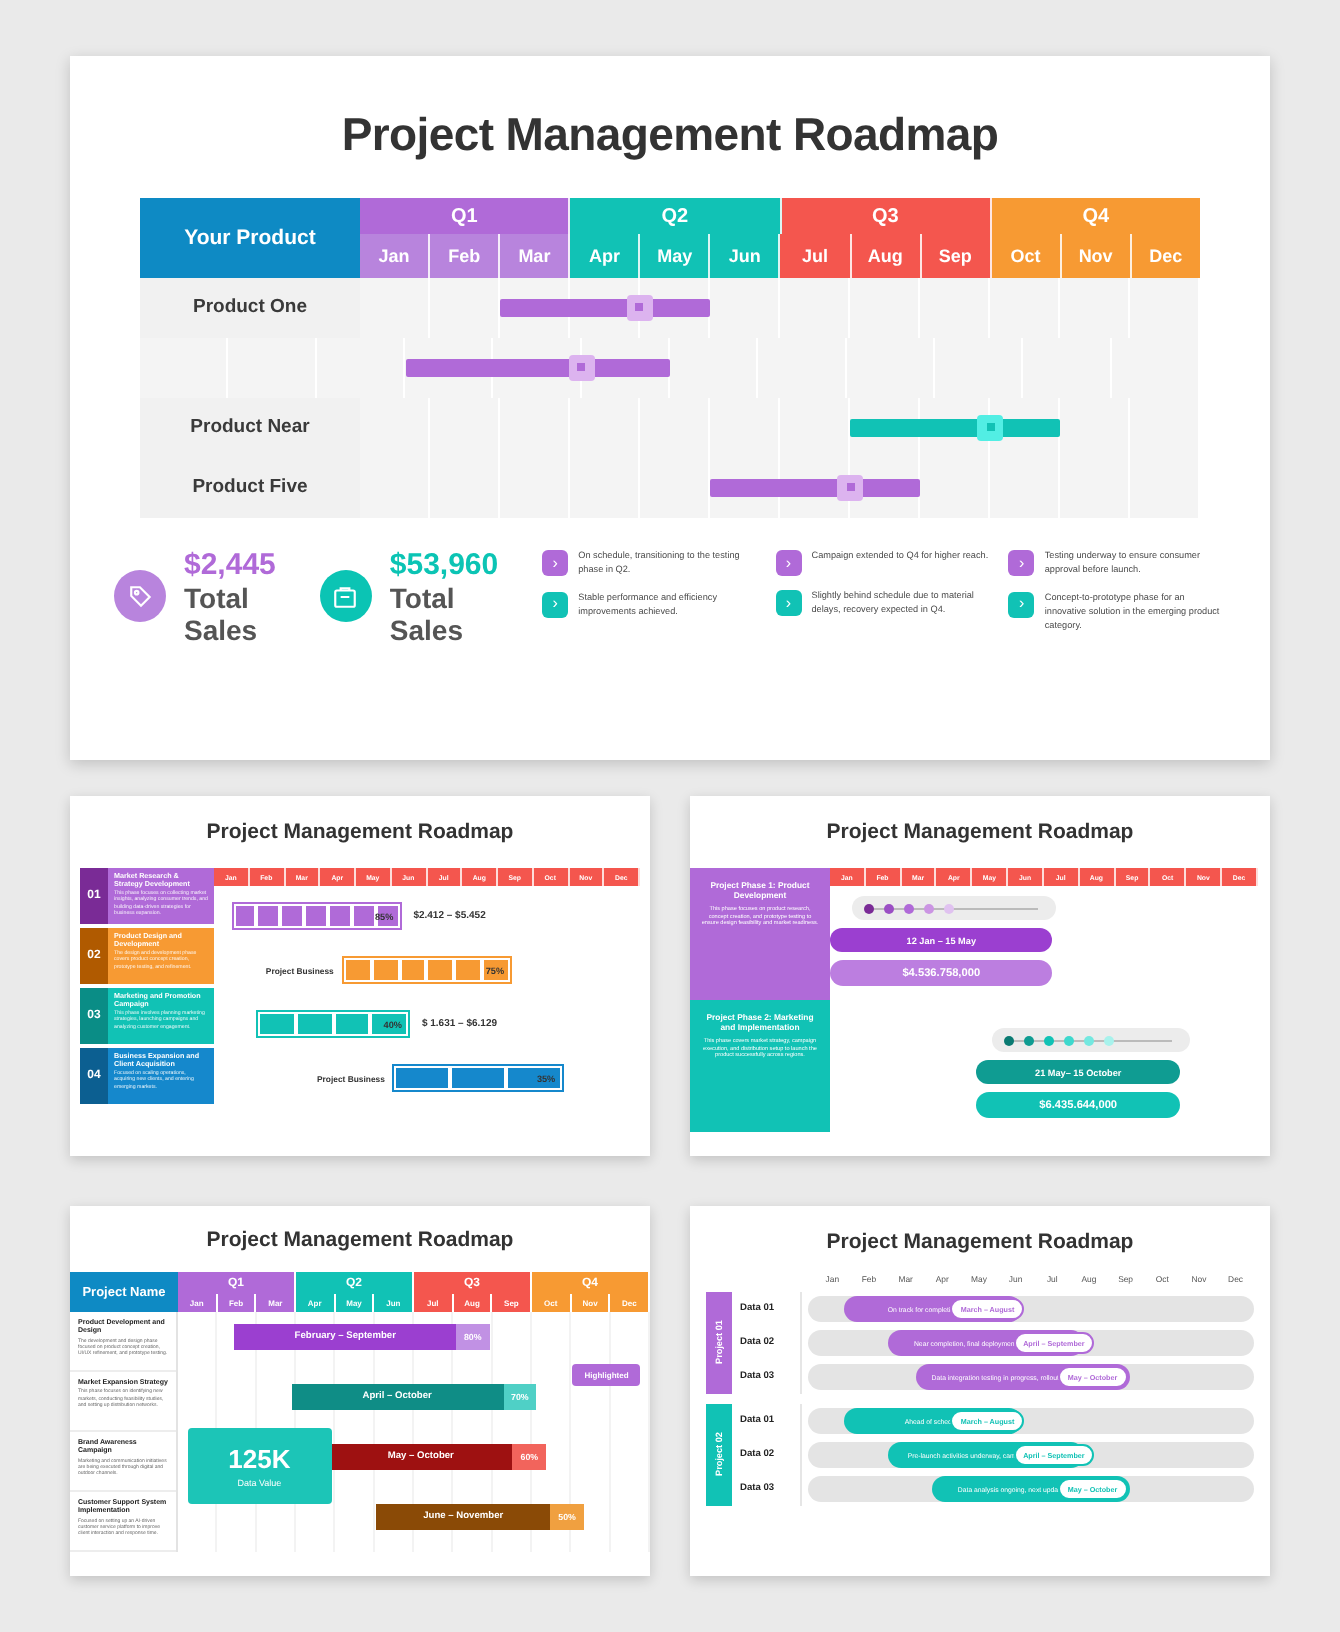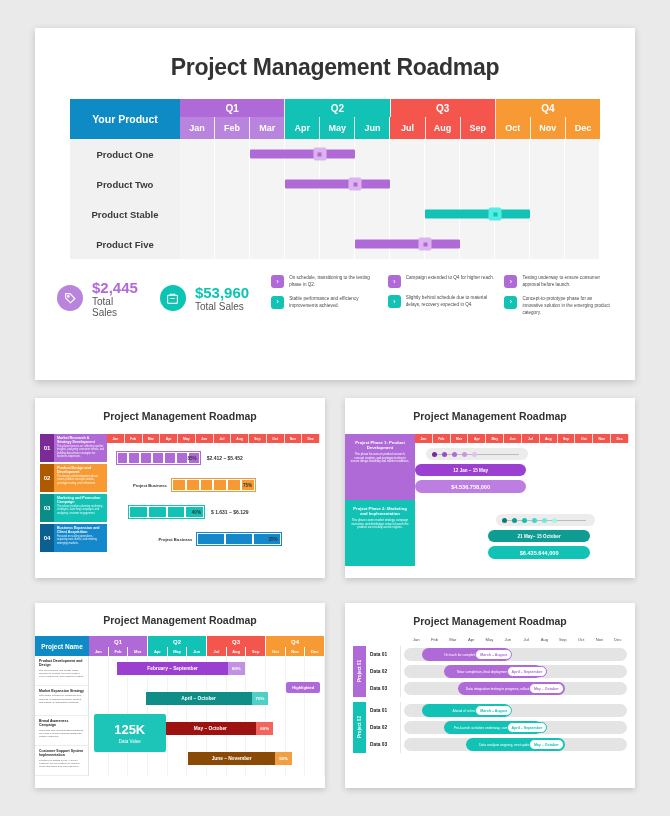--- a/index.html
+++ b/index.html
@@ -45,21 +45,21 @@
   .m-row { display: flex; height: 22px; }
   .m-cell {
     flex: 1 1 0; color: #fff; font-weight: bold; font-size: 9px;
     display: flex; align-items: center; justify-content: center;
     border-right: 1px solid rgba(255,255,255,0.85);
   }
   .m-cell:last-child { border-right: none; }
 
   
   .body-row {
-    display: flex; height: 30px; align-items: flex-start;
+    display: flex; height: 30px; align-items: center;
     border-bottom: 1px solid #fff;
   }
   .rlabel {
     width: 110px; flex: 0 0 110px; background: #f1f1f1;
     height: 30px; display: flex; align-items: center; justify-content: center;
     font-size: 9.5px; color: #3a3a3a; font-weight: bold;
   }
   .track {
     flex: 1 1 0; height: 30px; position: relative;
     background:
@@ -86,21 +86,21 @@
     margin: 14px 22px 0 22px;
   }
   .stat { display: flex; align-items: center; margin-right: 22px; }
   .stat-ic {
     width: 26px; height: 26px; border-radius: 50%;
     display: flex; align-items: center; justify-content: center;
     margin-right: 9px; flex: 0 0 26px;
   }
   .stat-ic svg { width: 13px; height: 13px; }
   .stat-val { font-size: 15px; font-weight: bold; line-height: 1.15; }
-  .stat-cap { font-size: 10px; color: #555; }
+  .stat-cap { font-size: 14px; color: #555; font-weight: bold; }
 
   .notes { display: flex; flex: 1 1 auto; gap: 8px; padding-top: 2px; }
   .ncol { flex: 1 1 0; }
   .nitem { display: flex; margin-bottom: 7px; }
   .nchev {
     width: 13px; height: 13px; border-radius: 3px; flex: 0 0 13px;
     margin-right: 5px; display: flex; align-items: center;
     justify-content: center; color: #fff; font-size: 8px; line-height: 1;
   }
   .ntext { font-size: 4.6px; color: #4a4a4a; line-height: 1.5; }
@@ -292,30 +292,29 @@
           <div class="body-row">
             <div class="rlabel">Product One</div>
             <div class="track">
               <div class="bar" style="left:16.666666666666664%;width:25%;background:#b06ad8"></div>
               <div class="marker" style="left:33.33333333333333%;background:#dcb3ef">
                 <i style="background:#b06ad8"></i>
               </div>
             </div>
           </div>
           <div class="body-row">
-            <div class="rlabel">Product Two</div>
             <div class="track">
               <div class="bar" style="left:25%;width:25%;background:#b06ad8"></div>
               <div class="marker" style="left:41.66666666666667%;background:#dcb3ef">
                 <i style="background:#b06ad8"></i>
               </div>
             </div>
           </div>
           <div class="body-row">
-            <div class="rlabel">Product Stable</div>
+            <div class="rlabel">Product Near</div>
             <div class="track">
               <div class="bar" style="left:58.333333333333336%;width:25%;background:#11c2b5"></div>
               <div class="marker" style="left:75%;background:#52eee4">
                 <i style="background:#11c2b5"></i>
               </div>
             </div>
           </div>
           <div class="body-row">
             <div class="rlabel">Product Five</div>
             <div class="track">

